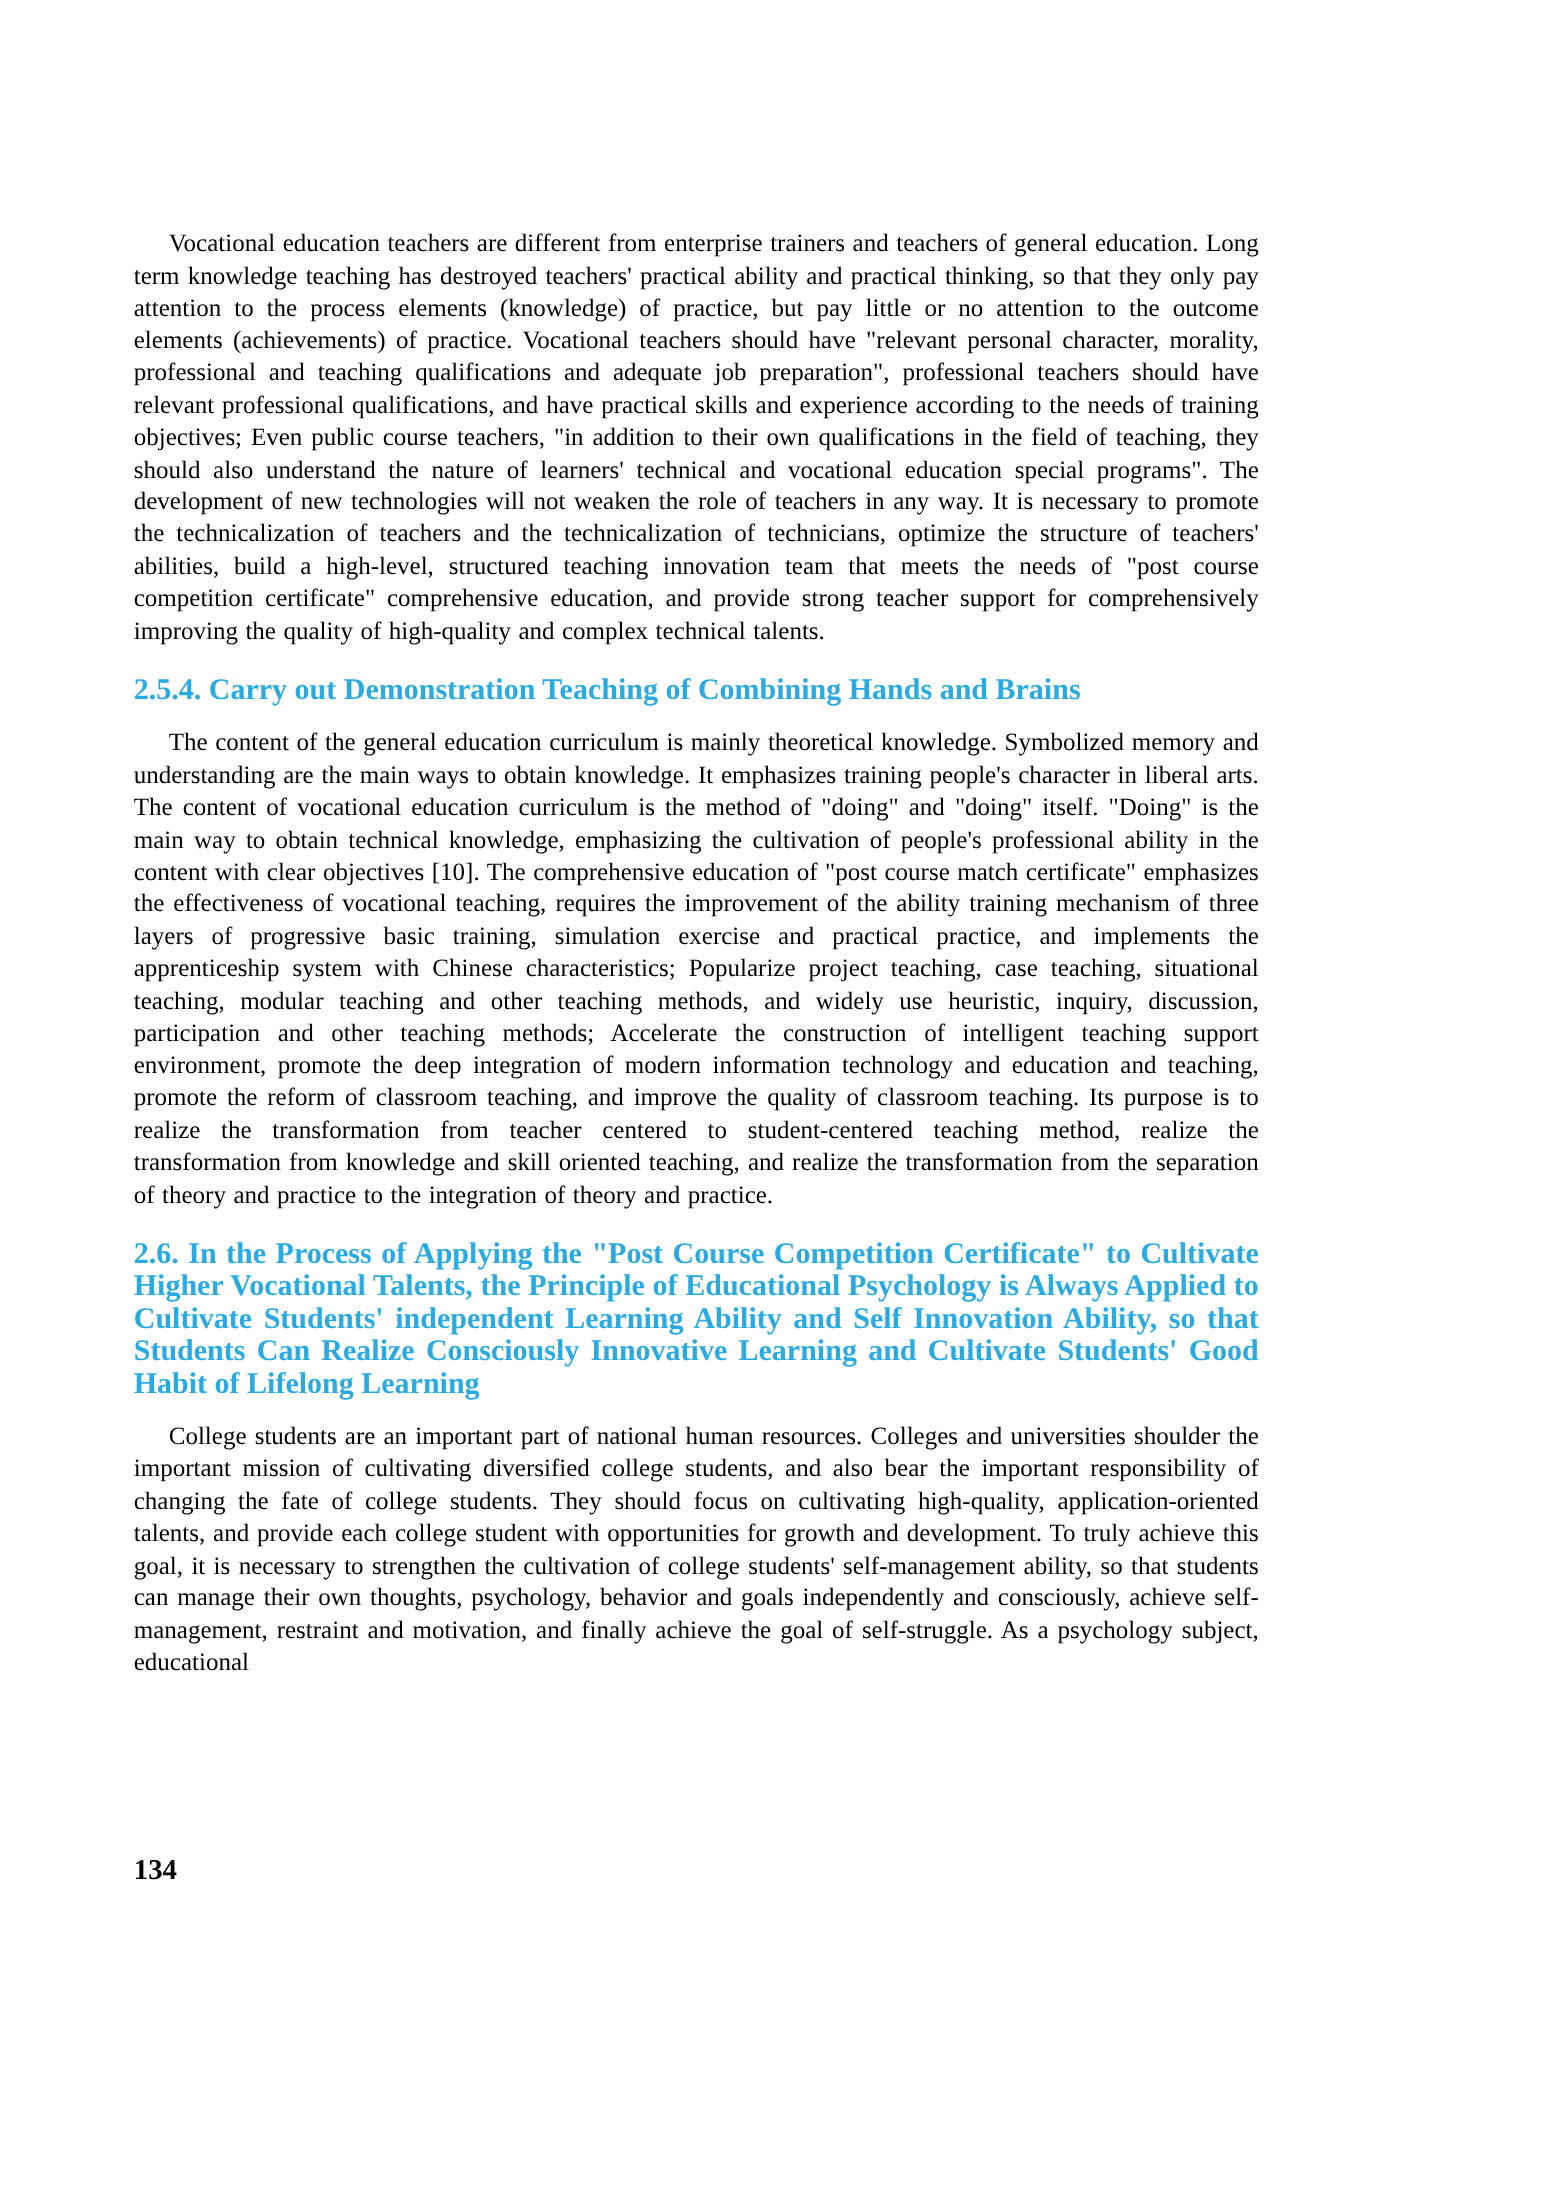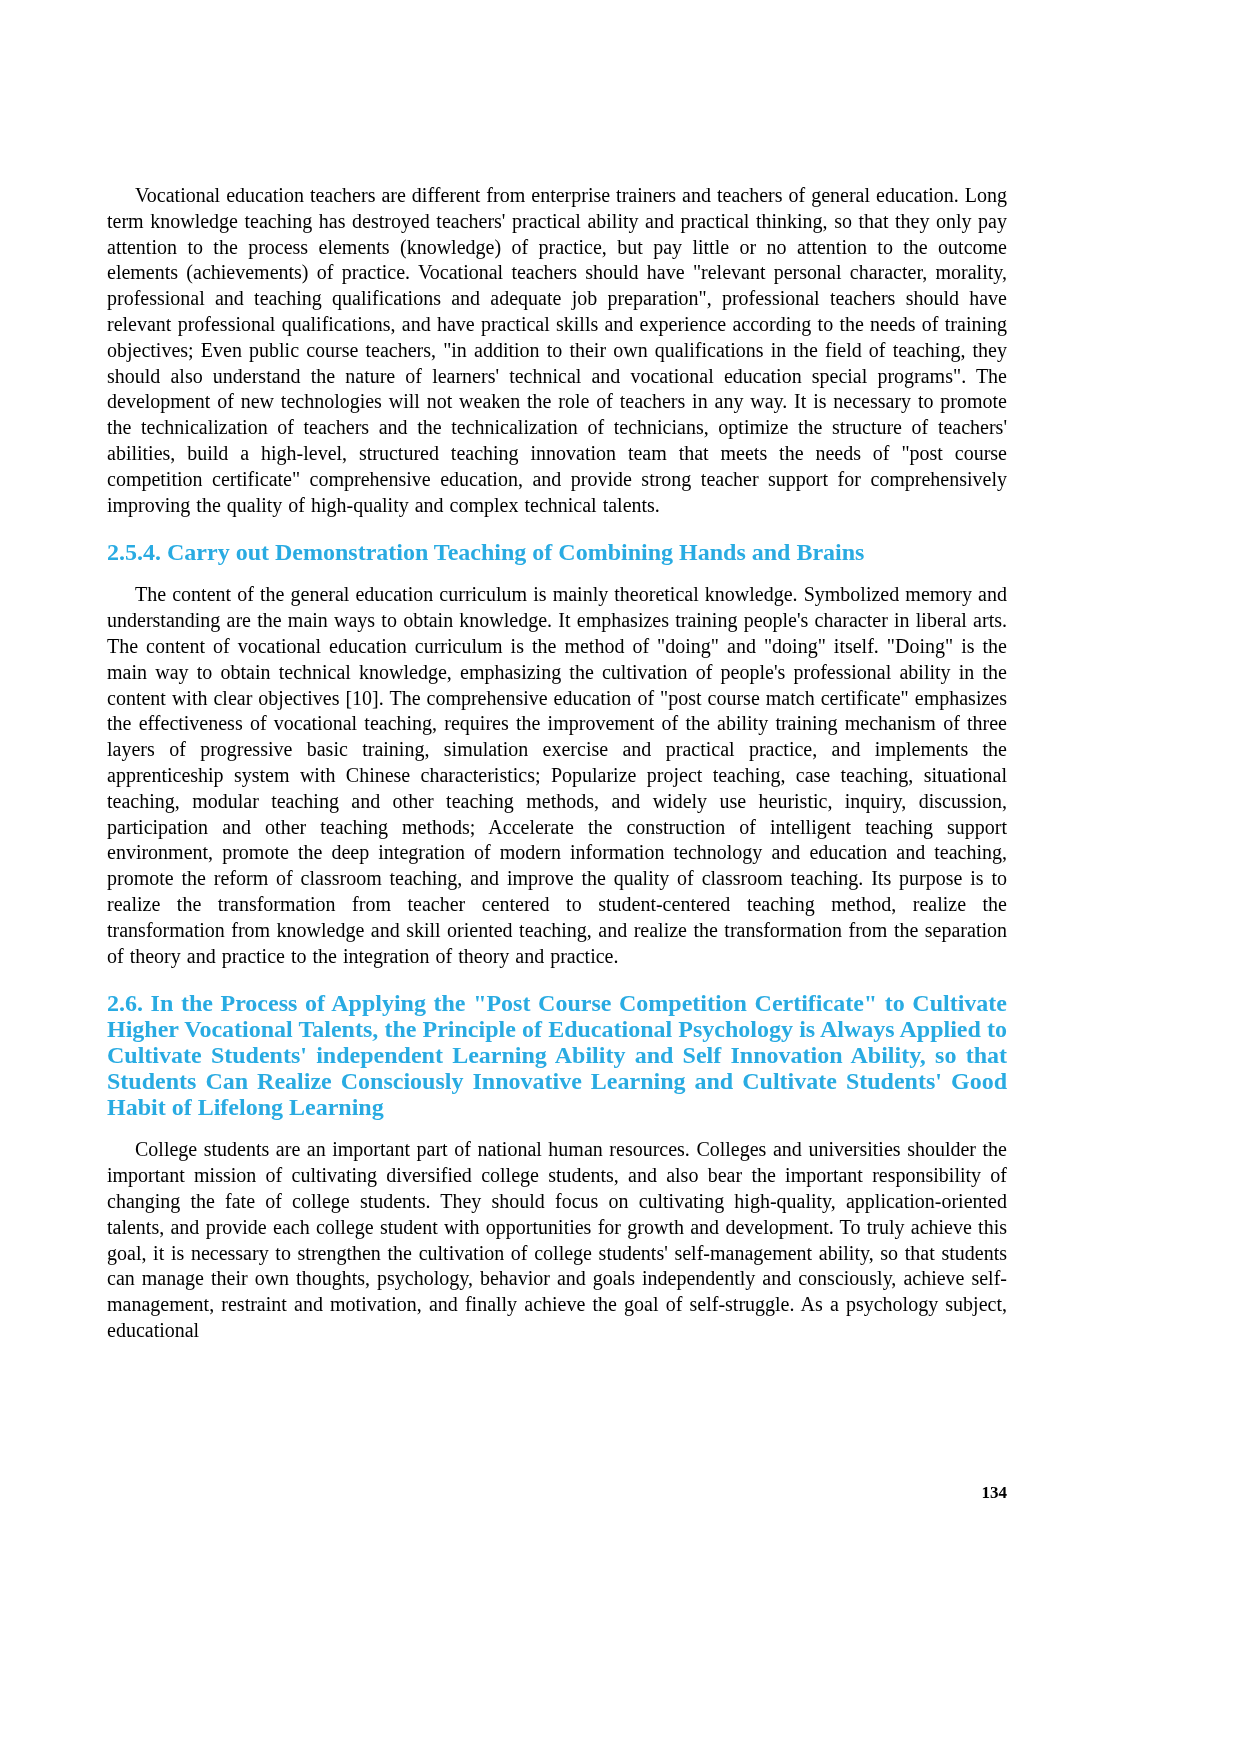--- a/index.html
+++ b/index.html
@@ -32,23 +32,23 @@
     line-height: 26px;
     font-weight: bold;
     text-align: justify;
     margin: 21px 0 17px 0;
   }
   .page-number {
     position: absolute;
     top: 1483px;
     left: 107px;
     width: 900px;
-    text-align: right;
+    text-align: left;
     font-weight: bold;
-    font-size: 17px;
+    font-size: 23px;
     font-family: "Liberation Serif", "DejaVu Serif", serif;
   }
 </style>
 </head>
 <body>
 
 <div class="page">
   <div class="content">
     <p class="body-text">Vocational education teachers are different from enterprise trainers and teachers of general education. Long term knowledge teaching has destroyed teachers' practical ability and practical thinking, so that they only pay attention to the process elements (knowledge) of practice, but pay little or no attention to the outcome elements (achievements) of practice. Vocational teachers should have "relevant personal character, morality, professional and teaching qualifications and adequate job preparation", professional teachers should have relevant professional qualifications, and have practical skills and experience according to the needs of training objectives; Even public course teachers, "in addition to their own qualifications in the field of teaching, they should also understand the nature of learners' technical and vocational education special programs". The development of new technologies will not weaken the role of teachers in any way. It is necessary to promote the technicalization of teachers and the technicalization of technicians, optimize the structure of teachers' abilities, build a high-level, structured teaching innovation team that meets the needs of "post course competition certificate" comprehensive education, and provide strong teacher support for comprehensively improving the quality of high-quality and complex technical talents.</p>
     <h3 class="heading">2.5.4. Carry out Demonstration Teaching of Combining Hands and Brains</h3>

